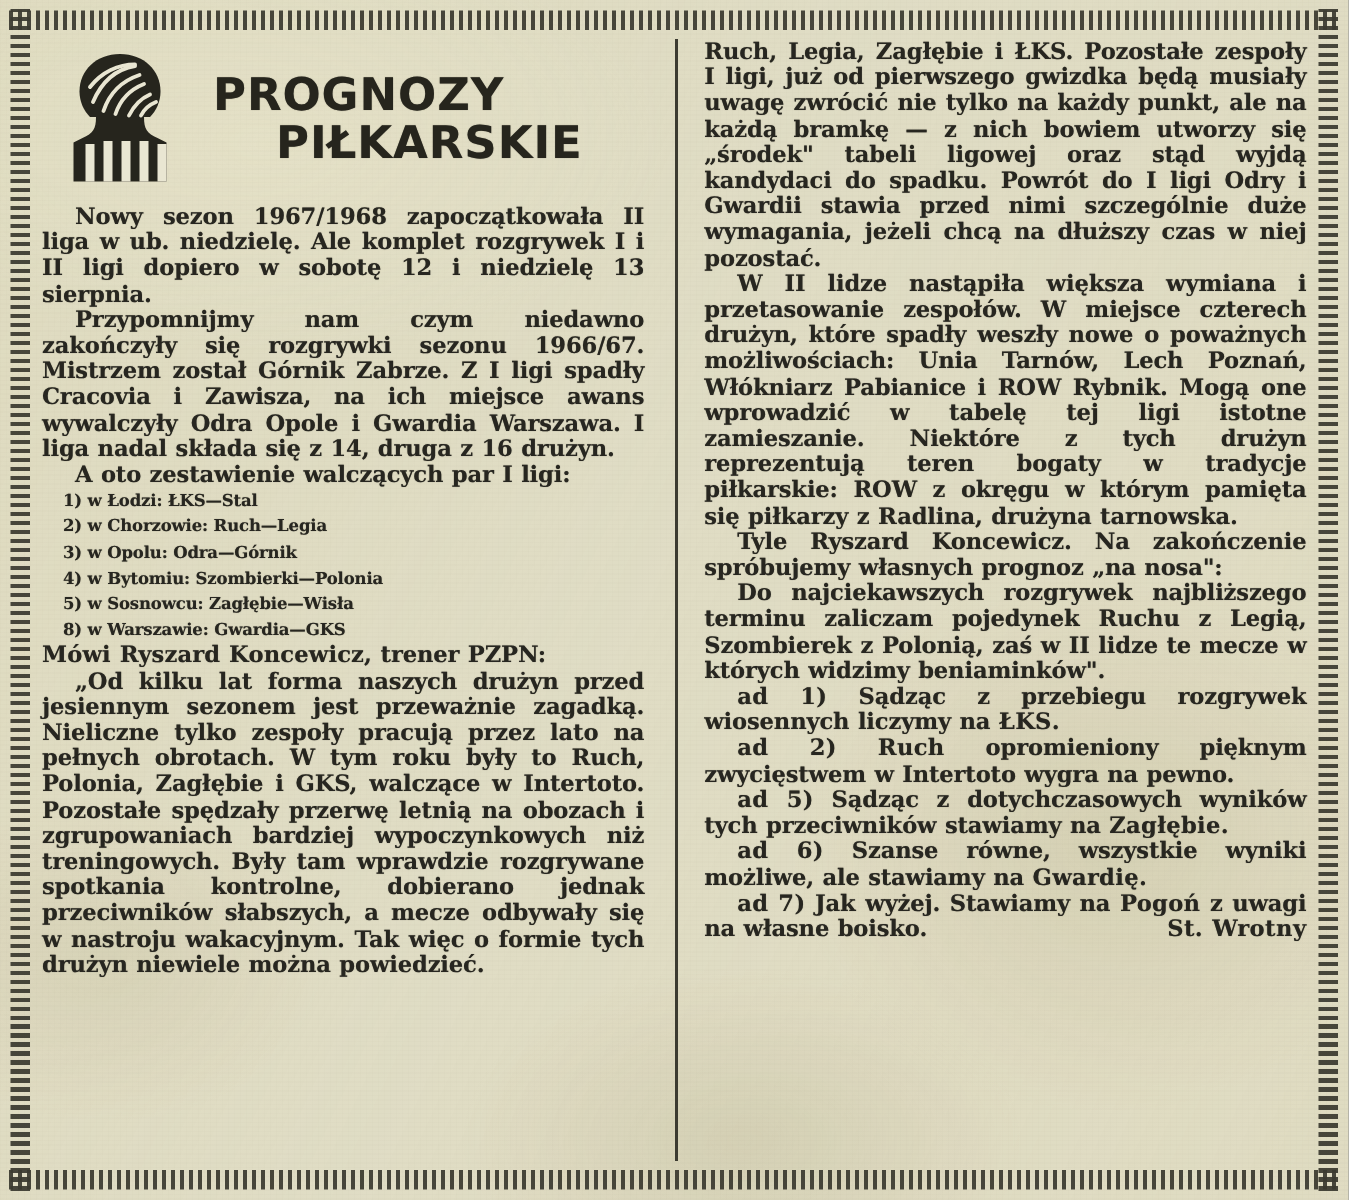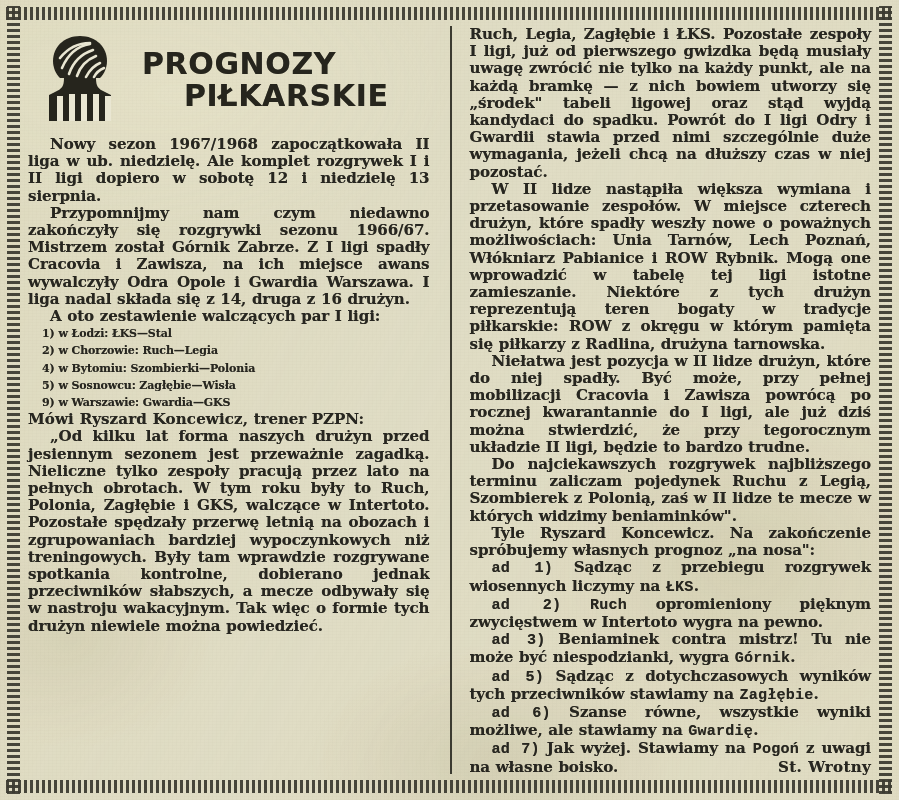--- a/index.html
+++ b/index.html
@@ -128,21 +128,21 @@
     font-size: 11px;
     line-height: 17.2px;
     font-weight: 700;
     color: #272620;
     padding-left: 14px;
     white-space: nowrap;
     letter-spacing: -.1px;
   }
   .speaker { font-weight: 700; }
   .speaker .nm { font-weight: 700; letter-spacing: .1px; }
-  .pick { font-weight: 700; letter-spacing: .2px; font-family: Liberation Mono, monospace; }
+  .pick { font-weight: 700; letter-spacing: .2px; }
   .sig {
     display: inline-block;
     float: right;
     font-weight: 700;
     letter-spacing: .3px;
   }
   
   .content { text-shadow: 0 0 .6px rgba(40,38,28,.55); }
 </style>
 </head>
@@ -193,42 +193,41 @@
         </div>
       </div>
 
       <p class="para">Nowy sezon 1967/1968 zapoczątkowała II liga w ub. niedzielę. Ale komplet rozgrywek I i II ligi dopiero w sobotę 12 i niedzielę 13 sierpnia.</p>
       <p class="para">Przypomnijmy nam czym niedawno zakończyły się rozgrywki sezonu 1966/67. Mistrzem został Górnik Zabrze. Z I ligi spadły Cracovia i Zawisza, na ich miejsce awans wywalczyły Odra Opole i Gwardia Warszawa. I liga nadal składa się z 14, druga z 16 drużyn.</p>
       <p class="para">A oto zestawienie walczących par I ligi:</p>
 
       <ul class="matchlist">
         <li>1) w Łodzi: ŁKS—Stal</li>
         <li>2) w Chorzowie: Ruch—Legia</li>
+        <li>3) w Opolu: Odra—Górnik</li>
         <li>4) w Bytomiu: Szombierki—Polonia</li>
         <li>5) w Sosnowcu: Zagłębie—Wisła</li>
-        <li>9) w Warszawie: Gwardia—GKS</li>
+        <li>8) w Warszawie: Gwardia—GKS</li>
       </ul>
 
       <p class="para noindent speaker"><span class="nm">Mówi Ryszard Koncewicz,</span><span> trener PZPN:</span></p>
 
       <p class="para">„Od kilku lat forma naszych drużyn przed jesiennym sezonem jest przeważnie zagadką. Nieliczne tylko zespoły pracują przez lato na pełnych obrotach. W tym roku były to Ruch, Polonia, Zagłębie i GKS, walczące w Intertoto. Pozostałe spędzały przerwę letnią na obozach i zgrupowaniach bardziej wypoczynkowych niż treningowych. Były tam wprawdzie rozgrywane spotkania kontrolne, dobierano jednak przeciwników słabszych, a mecze odbywały się w nastroju wakacyjnym. Tak więc o formie tych drużyn niewiele można powiedzieć.</p>
     </div>
 
     <div class="col col-right">
 
       <p class="para noindent">Ruch, Legia, Zagłębie i ŁKS. Pozostałe zespoły I ligi, już od pierwszego gwizdka będą musiały uwagę zwrócić nie tylko na każdy punkt, ale na każdą bramkę — z nich bowiem utworzy się „środek" tabeli ligowej oraz stąd wyjdą kandydaci do spadku. Powrót do I ligi Odry i Gwardii stawia przed nimi szczególnie duże wymagania, jeżeli chcą na dłuższy czas w niej pozostać.</p>
       <p class="para">W II lidze nastąpiła większa wymiana i przetasowanie zespołów. W miejsce czterech drużyn, które spadły weszły nowe o poważnych możliwościach: Unia Tarnów, Lech Poznań, Włókniarz Pabianice i ROW Rybnik. Mogą one wprowadzić w tabelę tej ligi istotne zamieszanie. Niektóre z tych drużyn reprezentują teren bogaty w tradycje piłkarskie: ROW z okręgu w którym pamięta się piłkarzy z Radlina, drużyna tarnowska.</p>
-      <p class="para">Niełatwa jest pozycja w II lidze drużyn, które do niej spadły. Być może, przy pełnej mobilizacji Cracovia i Zawisza powrócą po rocznej kwarantannie do I ligi, ale już dziś można stwierdzić, że przy tegorocznym układzie II ligi, będzie to bardzo trudne.</p>
+      <p class="para">Tyle Ryszard Koncewicz. Na zakończenie spróbujemy własnych prognoz „na nosa":</p>
       <p class="para">Do najciekawszych rozgrywek najbliższego terminu zaliczam pojedynek Ruchu z Legią, Szombierek z Polonią, zaś w II lidze te mecze w których widzimy beniaminków".</p>
-      <p class="para">Tyle Ryszard Koncewicz. Na zakończenie spróbujemy własnych prognoz „na nosa":</p>
 
       <div>
         <p class="para"><span class="pick">ad 1)</span><span> Sądząc z przebiegu rozgrywek wiosennych liczymy na </span><span class="pick">ŁKS</span><span>.</span></p>
         <p class="para"><span class="pick">ad 2)</span><span> </span><span class="pick">Ruch</span><span> opromieniony pięknym zwycięstwem w Intertoto wygra na pewno.</span></p>
-        <p class="para"><span class="pick">ad 3)</span><span> Beniaminek contra mistrz! Tu nie może być niespodzianki, wygra </span><span class="pick">Górnik</span><span>.</span></p>
         <p class="para"><span class="pick">ad 5)</span><span> Sądząc z dotychczasowych wyników tych przeciwników stawiamy na </span><span class="pick">Zagłębie</span><span>.</span></p>
         <p class="para"><span class="pick">ad 6)</span><span> Szanse równe, wszystkie wyniki możliwe, ale stawiamy na </span><span class="pick">Gwardię</span><span>.</span></p>
         <p class="para">
           <span class="pick">ad 7)</span><span> Jak wyżej. Stawiamy na </span><span class="pick">Pogoń</span><span> z uwagi na własne boisko.</span><span class="sig">St. Wrotny</span>
         </p>
       </div>
     </div>
   </div>
 
   <div class="grain"></div>

